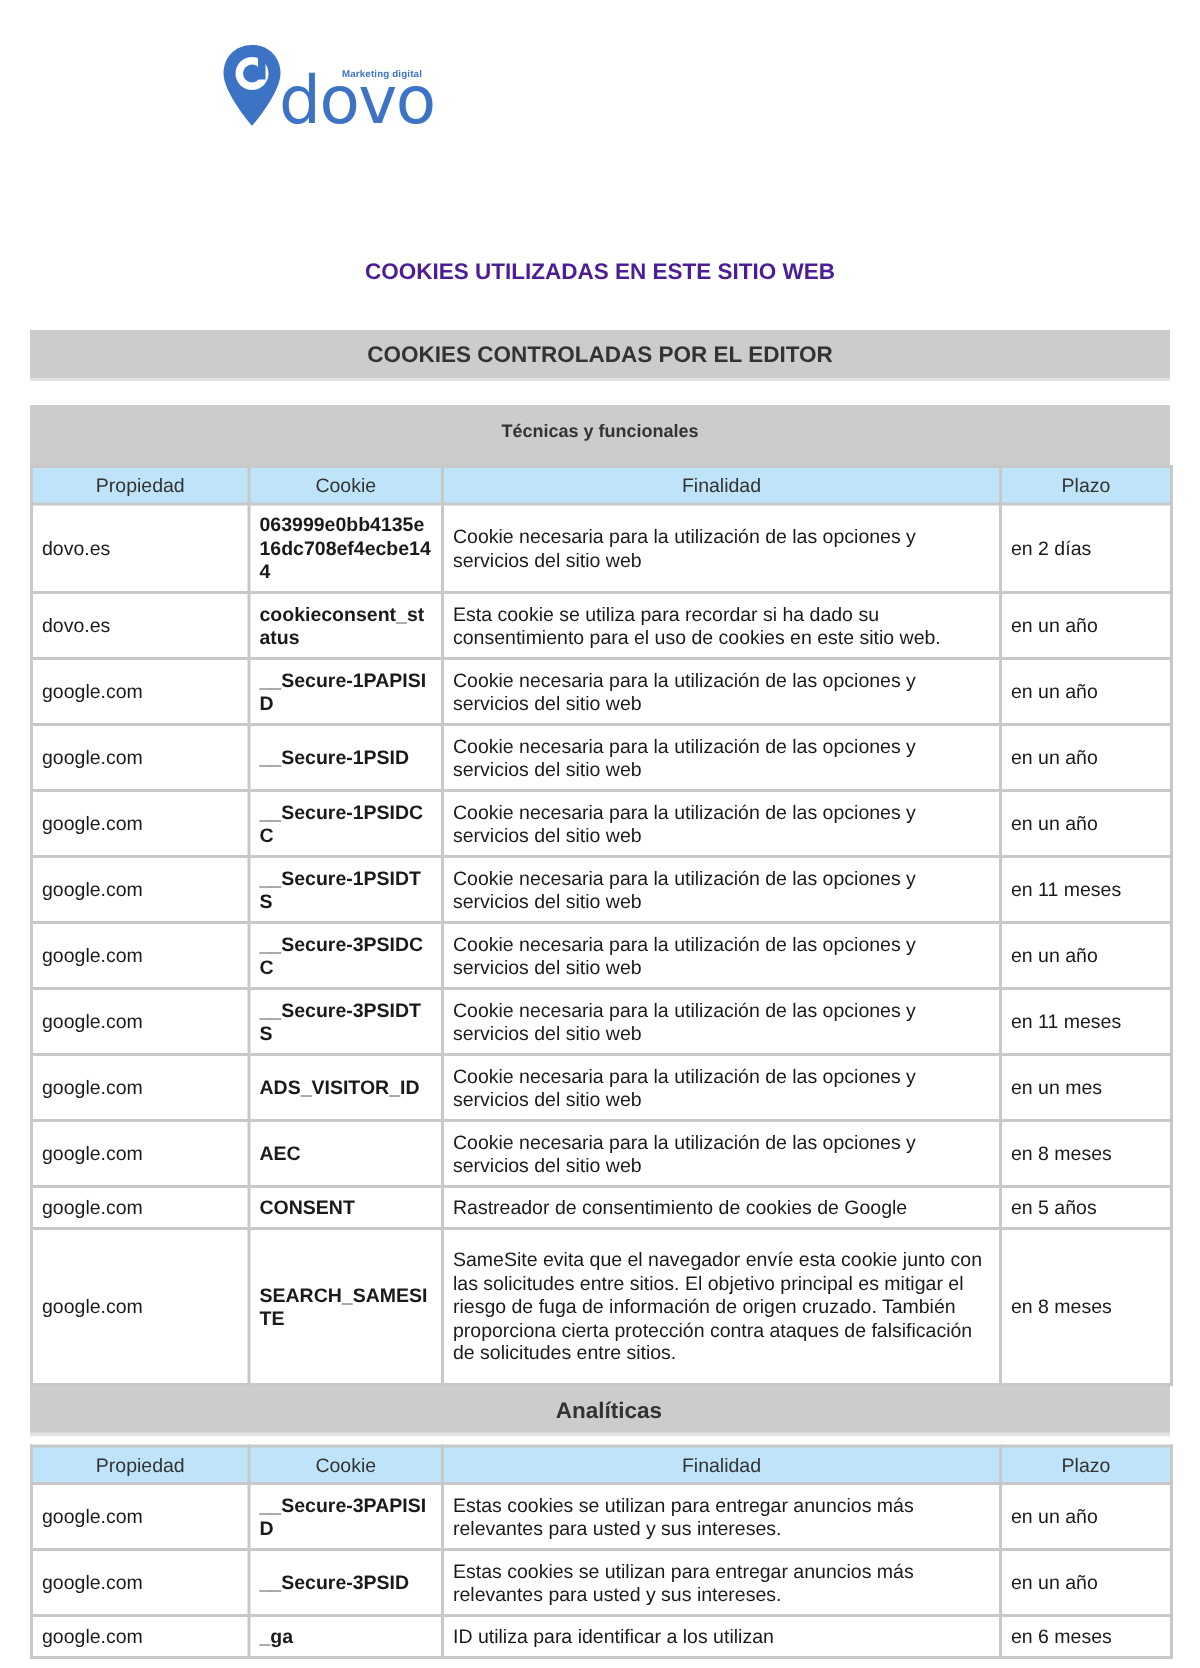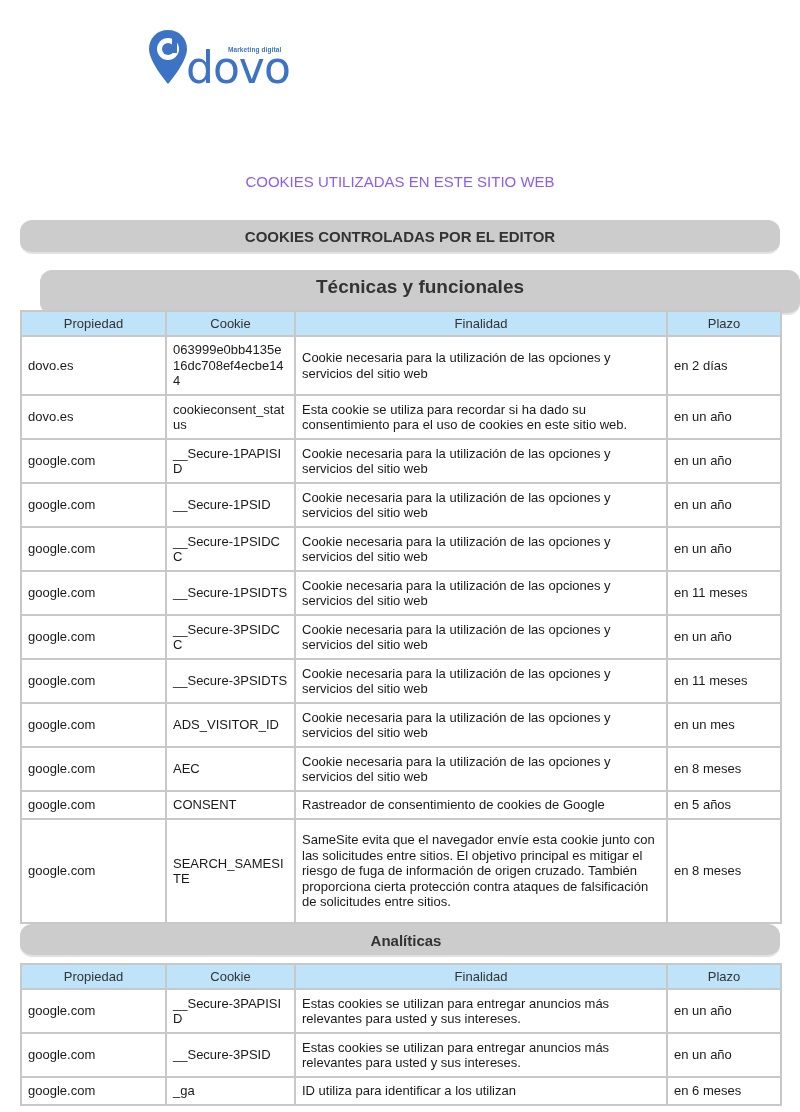--- a/index.html
+++ b/index.html
@@ -3,32 +3,32 @@
 <meta charset="utf-8">
 <style>
   * { box-sizing: border-box; margin: 0; padding: 0; }
   html, body { width: 800px; height: 1112px; background: #ffffff; overflow: hidden; }
   body { font-family: "Liberation Sans", sans-serif; color: #1a1a1a; position: relative; }
 
   .logo { position: absolute; left: 148px; top: 28px; width: 145px; height: 62px; }
   .logo .tag { position: absolute; left: 80px; top: 18px; font-size: 6.5px; font-weight: bold; color: #3d73c4; letter-spacing: 0.1px; }
   .logo .word { position: absolute; left: 38px; top: 18px; font-size: 44px; font-weight: normal; color: #3d73c4; letter-spacing: -1px; line-height: 44px; font-family: "DejaVu Sans", sans-serif; }
 
-  .doc-title { position: absolute; left: 0; width: 800px; top: 173px; text-align: center; font-size: 15px; font-weight: normal; color: #8b5cf6; }
+  .doc-title { position: absolute; left: 0; width: 800px; top: 173px; text-align: center; font-size: 15px; font-weight: bold; color: #4c1d95; }
 
-  .band { position: absolute; left: 20px; width: 760px; background: #cccccc; text-align: center; font-weight: bold; color: #333; border-bottom: 2px solid #e2e2e2; border-radius: 12px; }
+  .band { position: absolute; left: 20px; width: 760px; background: #cccccc; text-align: center; font-weight: bold; color: #333; border-bottom: 2px solid #e2e2e2; }
   .band.main { top: 220px; height: 34px; line-height: 34px; font-size: 15px; }
-  .band.sub1 { top: 270px; height: 45px; line-height: 34px; font-size: 19px; margin-left: 20px; }
+  .band.sub1 { top: 270px; height: 45px; line-height: 34px; font-size: 12px; }
   .band.sub2 { top: 924px; height: 33px; line-height: 33px; font-size: 15px; padding-left: 12px; }
 
   table { position: absolute; left: 20px; width: 760px; border-collapse: collapse; font-size: 13px; table-layout: fixed; }
   th, td { border: 2px solid #c8c8c8; vertical-align: middle; }
   th { background: #bfe3f8; font-weight: normal; color: #333; text-align: center; height: 25px; font-size: 13px; }
   td { padding: 3px 6px 3px 6px; line-height: 15.5px; color: #1a1a1a; }
-  td.cookie { font-weight: normal; word-break: break-all; }
+  td.cookie { font-weight: bold; word-break: break-all; }
   col.c1 { width: 145px; } col.c2 { width: 129px; } col.c3 { width: 372px; } col.c4 { width: 114px; }
 
   #t1 { top: 310px; }
   #t2 { top: 963px; }
   #t1 tr.r td { height: 44px; }
   #t1 tr.r0 td { height: 59px; }
   #t1 tr.r1 td { height: 44px; }
   #t1 tr.r10 td { height: 28px; }
   #t1 tr.r11 td { height: 104px; }
   #t2 tr.r td { height: 44px; }

